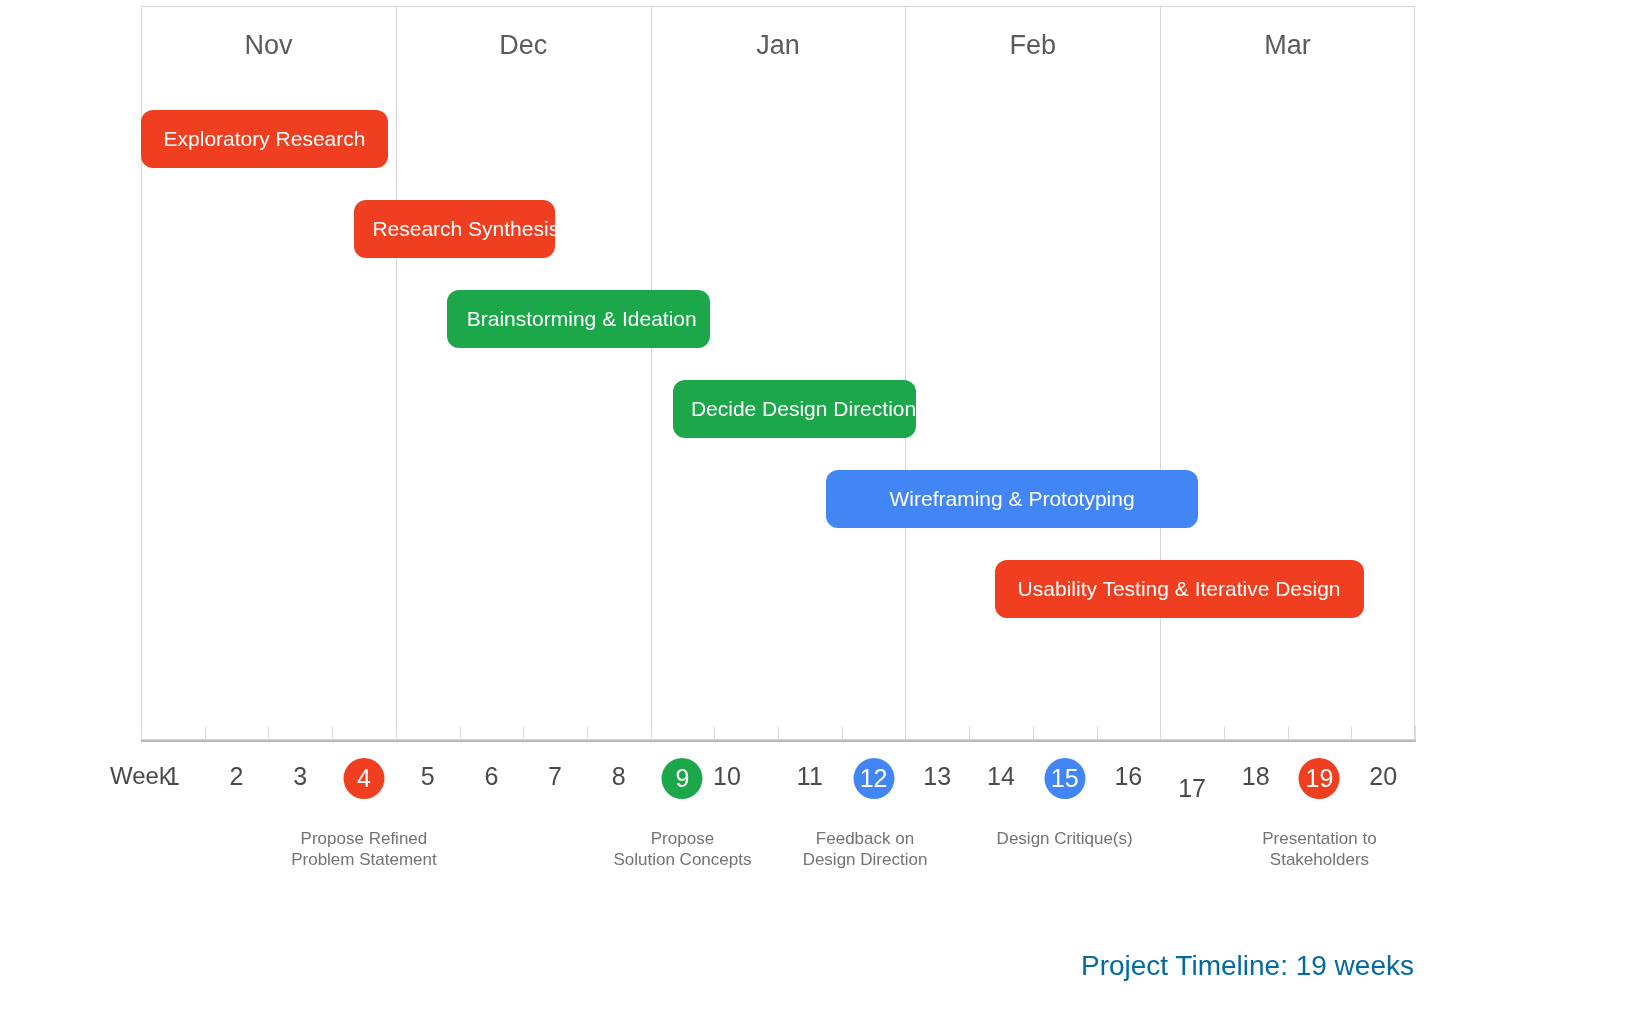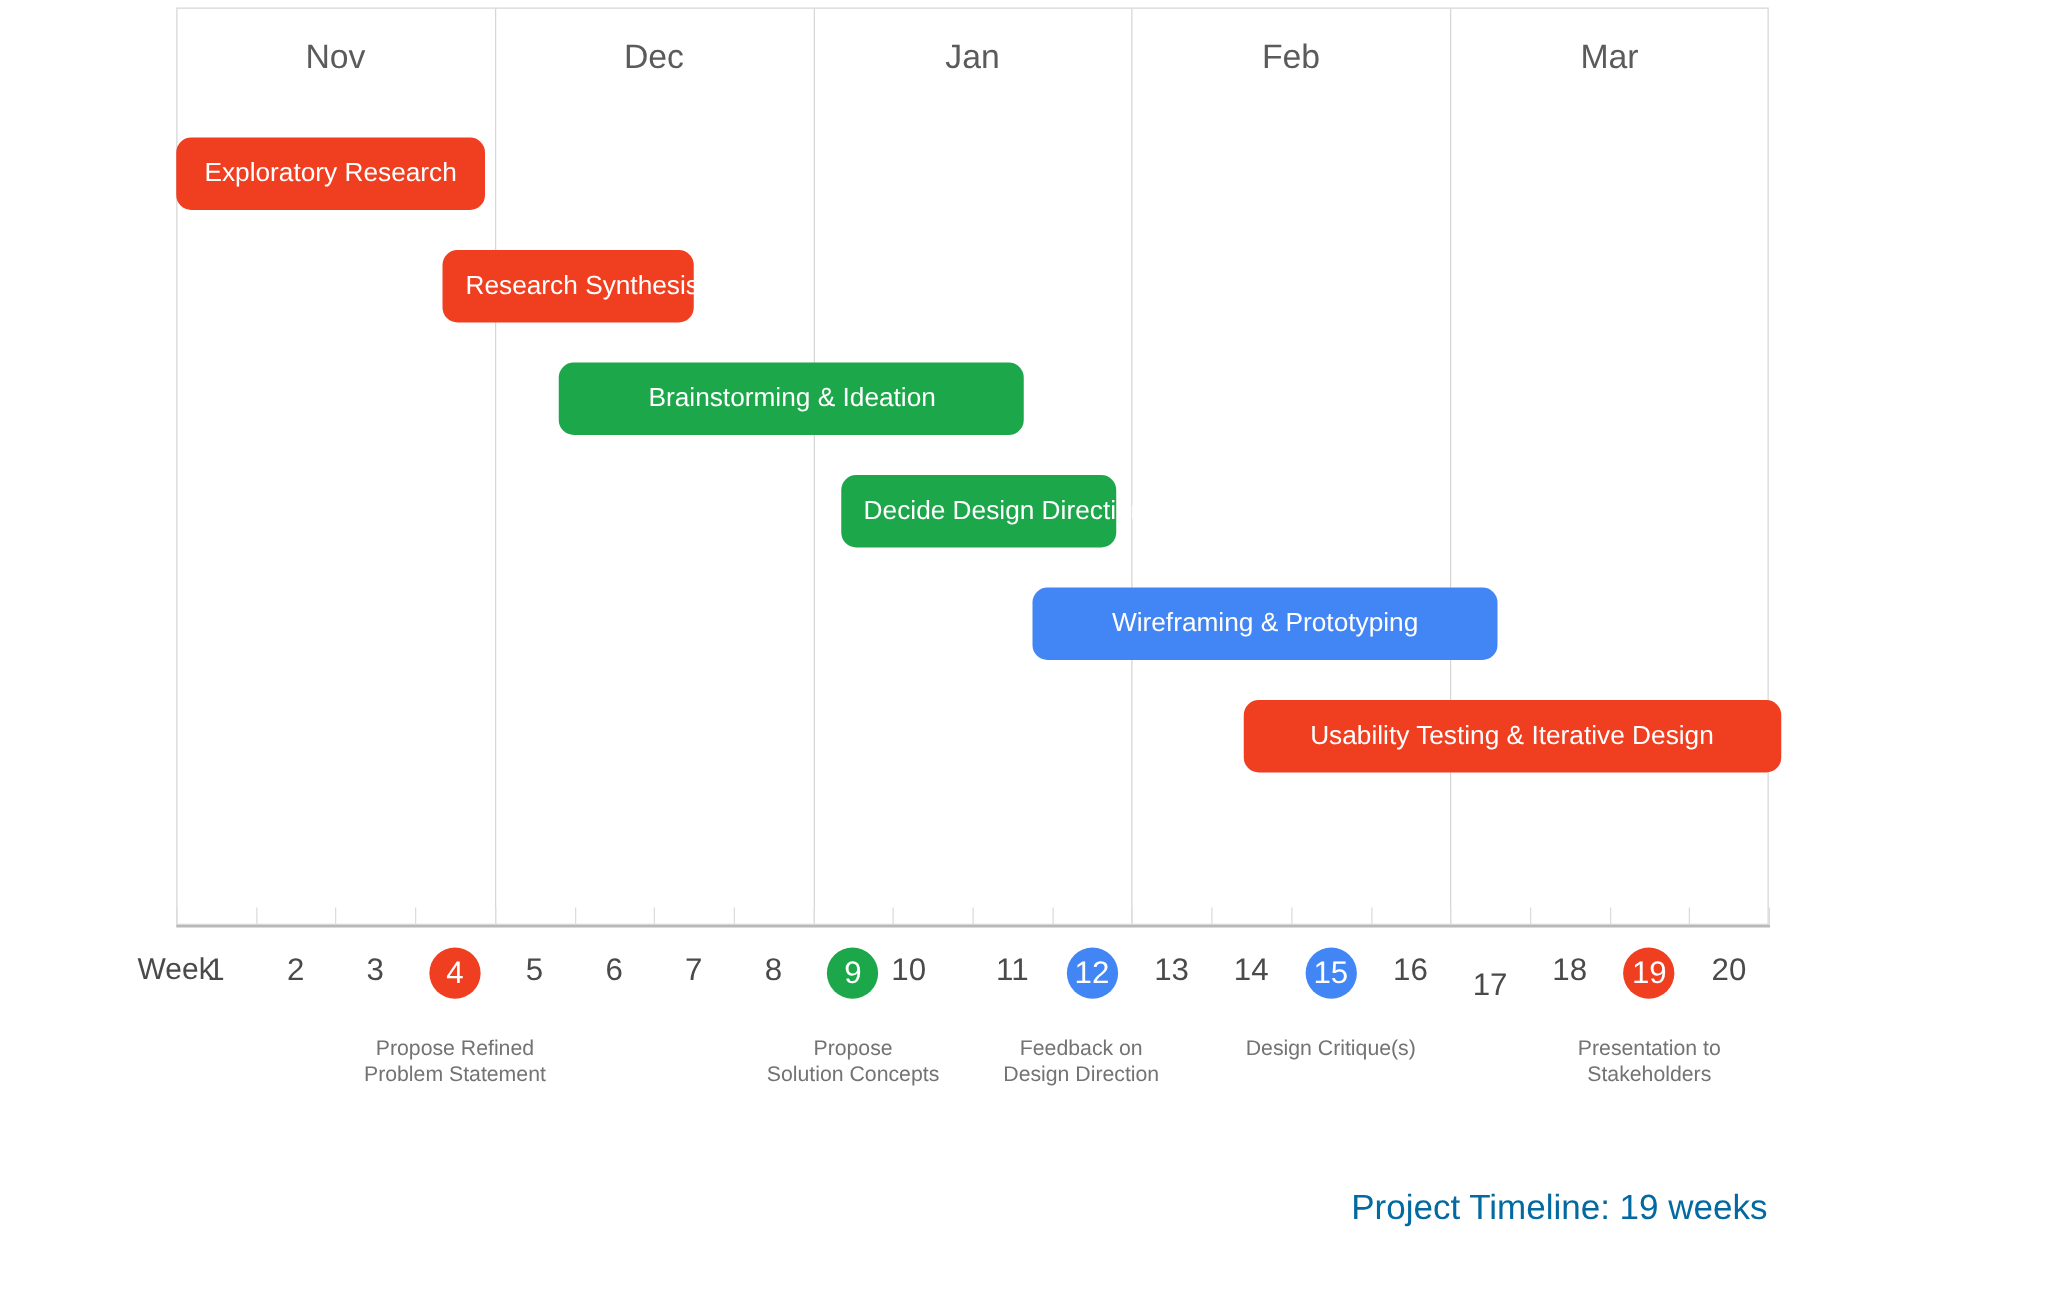--- a/index.html
+++ b/index.html
@@ -158,30 +158,30 @@
     <div class="month-label" style="left: 1287.6px;">Mar</div>
   </div>
 
 <div id="tasks-layer">
     <div class="task-bar" style="left: 141px; width: 247px; top: 110px; background: rgb(239, 62, 32);">
       <span class="task-label">Exploratory Research</span>
     </div>
     <div class="task-bar" style="left: 354.395px; width: 200.655px; top: 200px; background: rgb(239, 62, 32); align-items: center;">
       <span class="task-label">Research Synthesis</span>
     </div>
-    <div class="task-bar" style="left: 446.76px; width: 372px; top: 290px; background: rgb(29, 167, 75); padding-left: 20px;">
+    <div class="task-bar" style="left: 446.76px; width: 263px; top: 290px; background: rgb(29, 167, 75); padding-left: 20px;">
       <span class="task-label">Brainstorming &amp; Ideation</span>
     </div>
-    <div class="task-bar" style="left: 672.895px; width: 220px; top: 380px; background: rgb(29, 167, 75);">
+    <div class="task-bar" style="left: 672.895px; width: 243px; top: 380px; background: rgb(29, 167, 75);">
       <span class="task-label">Decide Design Direction</span>
     </div>
     <div class="task-bar" style="left: 825.775px; width: 372.645px; top: 470px; background: rgb(66, 133, 244);">
       <span class="task-label">Wireframing &amp; Prototyping</span>
     </div>
-    <div class="task-bar" style="left: 994.58px; width: 430px; top: 560px; background: rgb(239, 62, 32);">
+    <div class="task-bar" style="left: 994.58px; width: 369px; top: 560px; background: rgb(239, 62, 32);">
       <span class="task-label">Usability Testing &amp; Iterative Design</span>
     </div>
   </div>
 
 <div id="axis-baseline"></div>
 <div id="week-axis">
     <div class="tick" style="left: 0px;"></div>
     <div class="tick" style="left: 63.7px;"></div>
     <div class="tick" style="left: 127.4px;"></div>
     <div class="tick" style="left: 191.1px;"></div>

